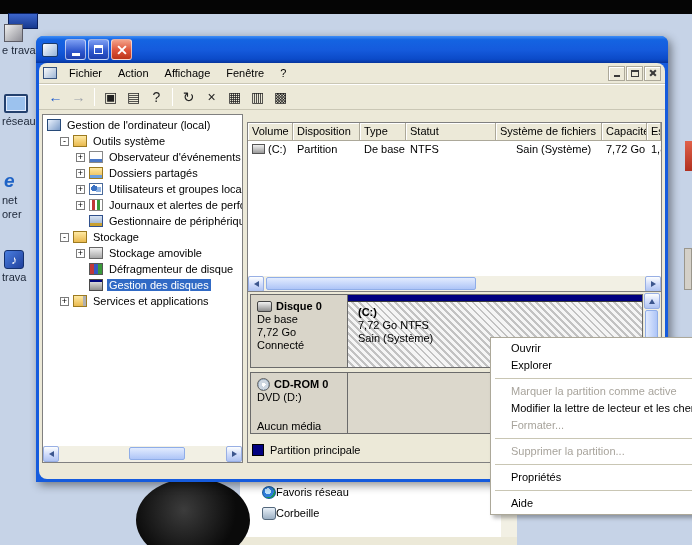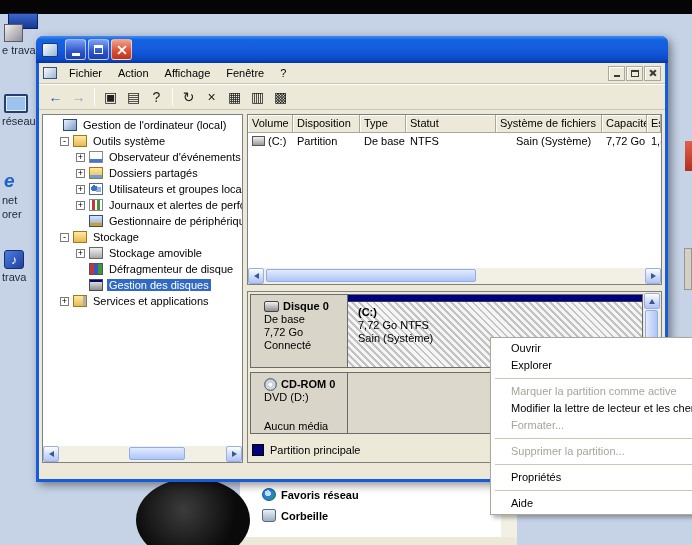--- a/index.html
+++ b/index.html
@@ -21,21 +21,21 @@
   .d-mon { width:24px; height:19px; background:#9cc2ee; border:2px solid #23406e; border-radius:2px; box-shadow:inset 0 0 0 1px #dfeafe; }
   .d-e { width:22px; height:22px; font-size:19px; font-weight:bold; font-style:italic; color:#1f63c6; line-height:22px; }
   .d-media { width:20px; height:19px; background:linear-gradient(135deg,#4a7ee0,#20409c); border:1px solid #14306e; border-radius:3px;
              color:#fff; font-size:12px; text-align:center; line-height:18px; }
   .d-label { margin-top:3px; margin-left:2px; font-size:11px; color:#1c2638; line-height:11px; }
 
   
   .speaker { position:absolute; left:136px; top:478px; width:114px; height:84px;
              background:radial-gradient(circle at 42% 38%, #3c3c3c 0%, #0a0a0a 62%); border-radius:50%; z-index:4; }
   .bg-win { position:absolute; left:240px; top:482px; width:277px; height:55px; background:#fff; z-index:3; }
-  .bg-item { display:flex; align-items:center; gap:5px; height:17px; margin:4px 0 0 22px; white-space:nowrap;font-weight:bold; }
+  .bg-item { display:flex; align-items:flex-start; height:17px; margin:4px 0 0 22px; white-space:nowrap; }
   .bwi { width:14px; height:13px; flex:none; }
   .bwi-net { background:radial-gradient(circle at 40% 40%, #bfe4ff 0 3px, #2f7ddb 3px 6px, #1c9c50 6px); border-radius:50%; border:1px solid #155a9c; }
   .bwi-bin { background:linear-gradient(#e8f0f8,#9cb0c4); border:1px solid #54687c; border-radius:2px 2px 3px 3px; }
   .bg-vscroll { position:absolute; right:0; top:0; bottom:0; width:16px; background:#f2f0e4; }
   .bg-status { position:absolute; left:240px; top:537px; width:277px; height:8px; background:#ece9d8; z-index:3; }
 
   
   .win { position:absolute; left:36px; top:36px; width:632px; height:446px; z-index:10;
          background:#155bdd; border-radius:8px 8px 0 0; padding:0 3px 3px 3px;
          box-shadow:3px 3px 10px rgba(0,0,0,.45); }
@@ -52,21 +52,21 @@
   .cap-close { background:linear-gradient(#f3a188,#dd5339 55%,#bc3418); }
   .g-min { width:8px; height:3px; background:#fff; margin-top:9px; }
   .g-max { width:9px; height:9px; border:1px solid #fff; border-top-width:3px; }
   .xg { position:relative; width:10px; height:10px; color:#fff; }
   .xg::before, .xg::after { content:""; position:absolute; left:50%; top:50%; width:11px; height:2px;
                             background:currentColor; transform:translate(-50%,-50%) rotate(45deg); }
   .xg::after { transform:translate(-50%,-50%) rotate(-45deg); }
   .xg-sm { width:7px; height:7px; color:#3a3a3a; }
   .xg-sm::before, .xg-sm::after { width:8px; height:2px; }
 
-  .win-body { position:relative; height:416px; background:#ece9d8; }
+  .win-body { position:relative; height:416px; background:#ece9d8;border-radius:8px; }
 
   .menubar { height:21px; display:flex; align-items:center; padding:0 2px; border-bottom:1px solid #cac7b5; }
   .mdi-icon { width:14px; height:12px; margin:0 4px 0 2px; background:linear-gradient(135deg,#fbfbfb,#9db6d6); border:1px solid #35527e; }
   .menu-item { padding:3px 8px; cursor:default; }
   .mdi-btns { margin-left:auto; display:flex; padding-right:2px; }
   .mdi-btn { width:17px; height:15px; margin-left:1px; background:#ece9d8; border:1px solid #aca899;
              box-shadow:inset 1px 1px 0 #fff; display:flex; align-items:center; justify-content:center; }
   .g-min2 { width:6px; height:2px; background:#3a3a3a; margin-top:6px; }
   .g-rest { width:8px; height:7px; border:1px solid #3a3a3a; border-top-width:2px; }
 
@@ -76,21 +76,21 @@
   .tb-btn.back { color:#1555cc; font-weight:bold; }
   .tb-btn.fwd { color:#9aa0a8; font-weight:bold; }
   .tb-sep { width:1px; height:18px; background:#aca899; border-right:1px solid #fff; margin:0 4px; }
 
   .content { position:absolute; top:48px; left:3px; right:3px; bottom:16px; }
 
   
   .tree-pane { position:absolute; left:0; top:3px; bottom:0; width:201px; background:#fff;
                border:1px solid #808080; overflow:hidden; padding-top:2px; }
   .t-row { display:flex; align-items:center; height:16px; white-space:nowrap; cursor:default; }
-  .lvl0 { padding-left:20px; } .lvl1 { padding-left:17px; } .lvl2 { padding-left:33px; }
+  .lvl0 { padding-left:4px; } .lvl1 { padding-left:17px; } .lvl2 { padding-left:33px; }
   .t-exp { width:9px; height:9px; flex:none; border:1px solid #7b7b7b; background:#fff;
            font-size:9px; line-height:7px; text-align:center; margin-right:4px; }
   .t-exp:empty { visibility:hidden; }
   .t-label { padding:0 2px; }
   .t-label.sel { background:#316ac5; color:#fff; }
   .ti { width:14px; height:12px; margin-right:4px; flex:none; border:1px solid #777; background:linear-gradient(#fff,#cfd8e8); }
   .ti-computer { background:linear-gradient(135deg,#eaf2fd,#7c9cc8); border-color:#274a78; }
   .ti-folder { background:linear-gradient(#ffe9a2,#e9b94e); border-color:#9c7a20; }
   .ti-event { background:#fff; border-color:#888; box-shadow:inset 0 -3px 0 #4a78c8; }
   .ti-shared { background:linear-gradient(#ffe9a2,#e9b94e); border-color:#9c7a20; box-shadow:inset 0 -3px 0 #6aa0e0; }
@@ -116,39 +116,39 @@
   .th-v { position:absolute; left:1px; width:13px; top:17px; height:44px;
           background:linear-gradient(90deg,#e2ebfe,#aec5f7); border:1px solid #8fade8; border-radius:2px; }
   .arr { width:0; height:0; border:3px solid rgba(0,0,0,0); }
   .arr-l { border-right:5px solid #3c568e; margin-left:-3px; }
   .arr-r { border-left:5px solid #3c568e; margin-right:-3px; }
   .arr-u { border-bottom:5px solid #3c568e; margin-top:-3px; }
   .arr-d { border-top:5px solid #3c568e; margin-bottom:-3px; }
 
   
   .right-pane { position:absolute; left:205px; right:0; top:3px; bottom:0; }
-  .vol-list { position:absolute; left:0; right:0; top:0; height:171px; background:#fff; border:1px solid #808080; overflow:hidden; }
+  .vol-list { position:absolute; left:0; right:0; top:8px; height:171px; background:#fff; border:1px solid #808080; overflow:hidden; }
   .vol-header { display:flex; height:18px; }
   .vh { background:#ece9d8; border-right:1px solid #aca899; border-bottom:1px solid #aca899;
         box-shadow:inset 1px 1px 0 #fff; padding:2px 4px; white-space:nowrap; overflow:hidden; flex:none; }
   .c0 { width:45px; } .c1 { width:67px; } .c2 { width:46px; } .c3 { width:106px; }
   .c4 { width:90px; } .c5 { width:45px; } .c6 { flex:1 1 auto; }
   .vol-row { display:flex; height:16px; align-items:center; }
   .vc { padding:0 4px; white-space:nowrap; overflow:hidden; flex:none; }
   .vc.c5 { text-align:right; }
   .vol-cell-volume { display:flex; align-items:center; gap:3px; }
   .vli { width:13px; height:10px; flex:none; background:linear-gradient(#f0f0f0,#9a9a9a); border:1px solid #555; }
   .vol-hscroll .th-h { left:2px; width:210px; }
 
   
   .disk-view { position:absolute; left:0; right:0; top:177px; bottom:0; background:#ece9d8; border:1px solid #808080; }
   .dv-row { position:absolute; left:2px; right:18px; display:flex; border:1px solid #6b6b6b; background:#d9d5c9; }
   .dv-disk0 { top:2px; height:74px; }
   .dv-cdrom { top:80px; height:62px; }
-  .dv-head { width:97px; flex:none; padding:5px 13px; line-height:13px; border-right:1px solid #6b6b6b; background:#d9d5c9; }
+  .dv-head { width:97px; flex:none; padding:5px 6px; line-height:13px; border-right:1px solid #6b6b6b; background:#d9d5c9; }
   .dv-title { display:flex; align-items:center; gap:4px; font-weight:bold; white-space:nowrap; }
   .dvi { flex:none; }
   .dvi-disk { width:15px; height:11px; background:linear-gradient(#f2f2f2,#8e8e8e); border:1px solid #444; border-radius:2px; }
   .dvi-cd { width:13px; height:13px; border-radius:50%; border:1px solid #666;
             background:radial-gradient(circle, #fff 0 2px, #cdd6e0 2px 5px, #9fb2c4 5px); }
   .dv-part { flex:1; position:relative; background:repeating-linear-gradient(45deg,#f5f5f5 0 3px,#c2c2c2 3px 5px); }
   .pt-stripe { height:7px; background:#000080; border-bottom:1px solid #3a3a3a; }
   .pt-body { padding:4px 10px; line-height:13px; white-space:nowrap; }
   .pt-name { font-weight:bold; }
   .dv-empty { flex:1; background:#dcd8cc; }

